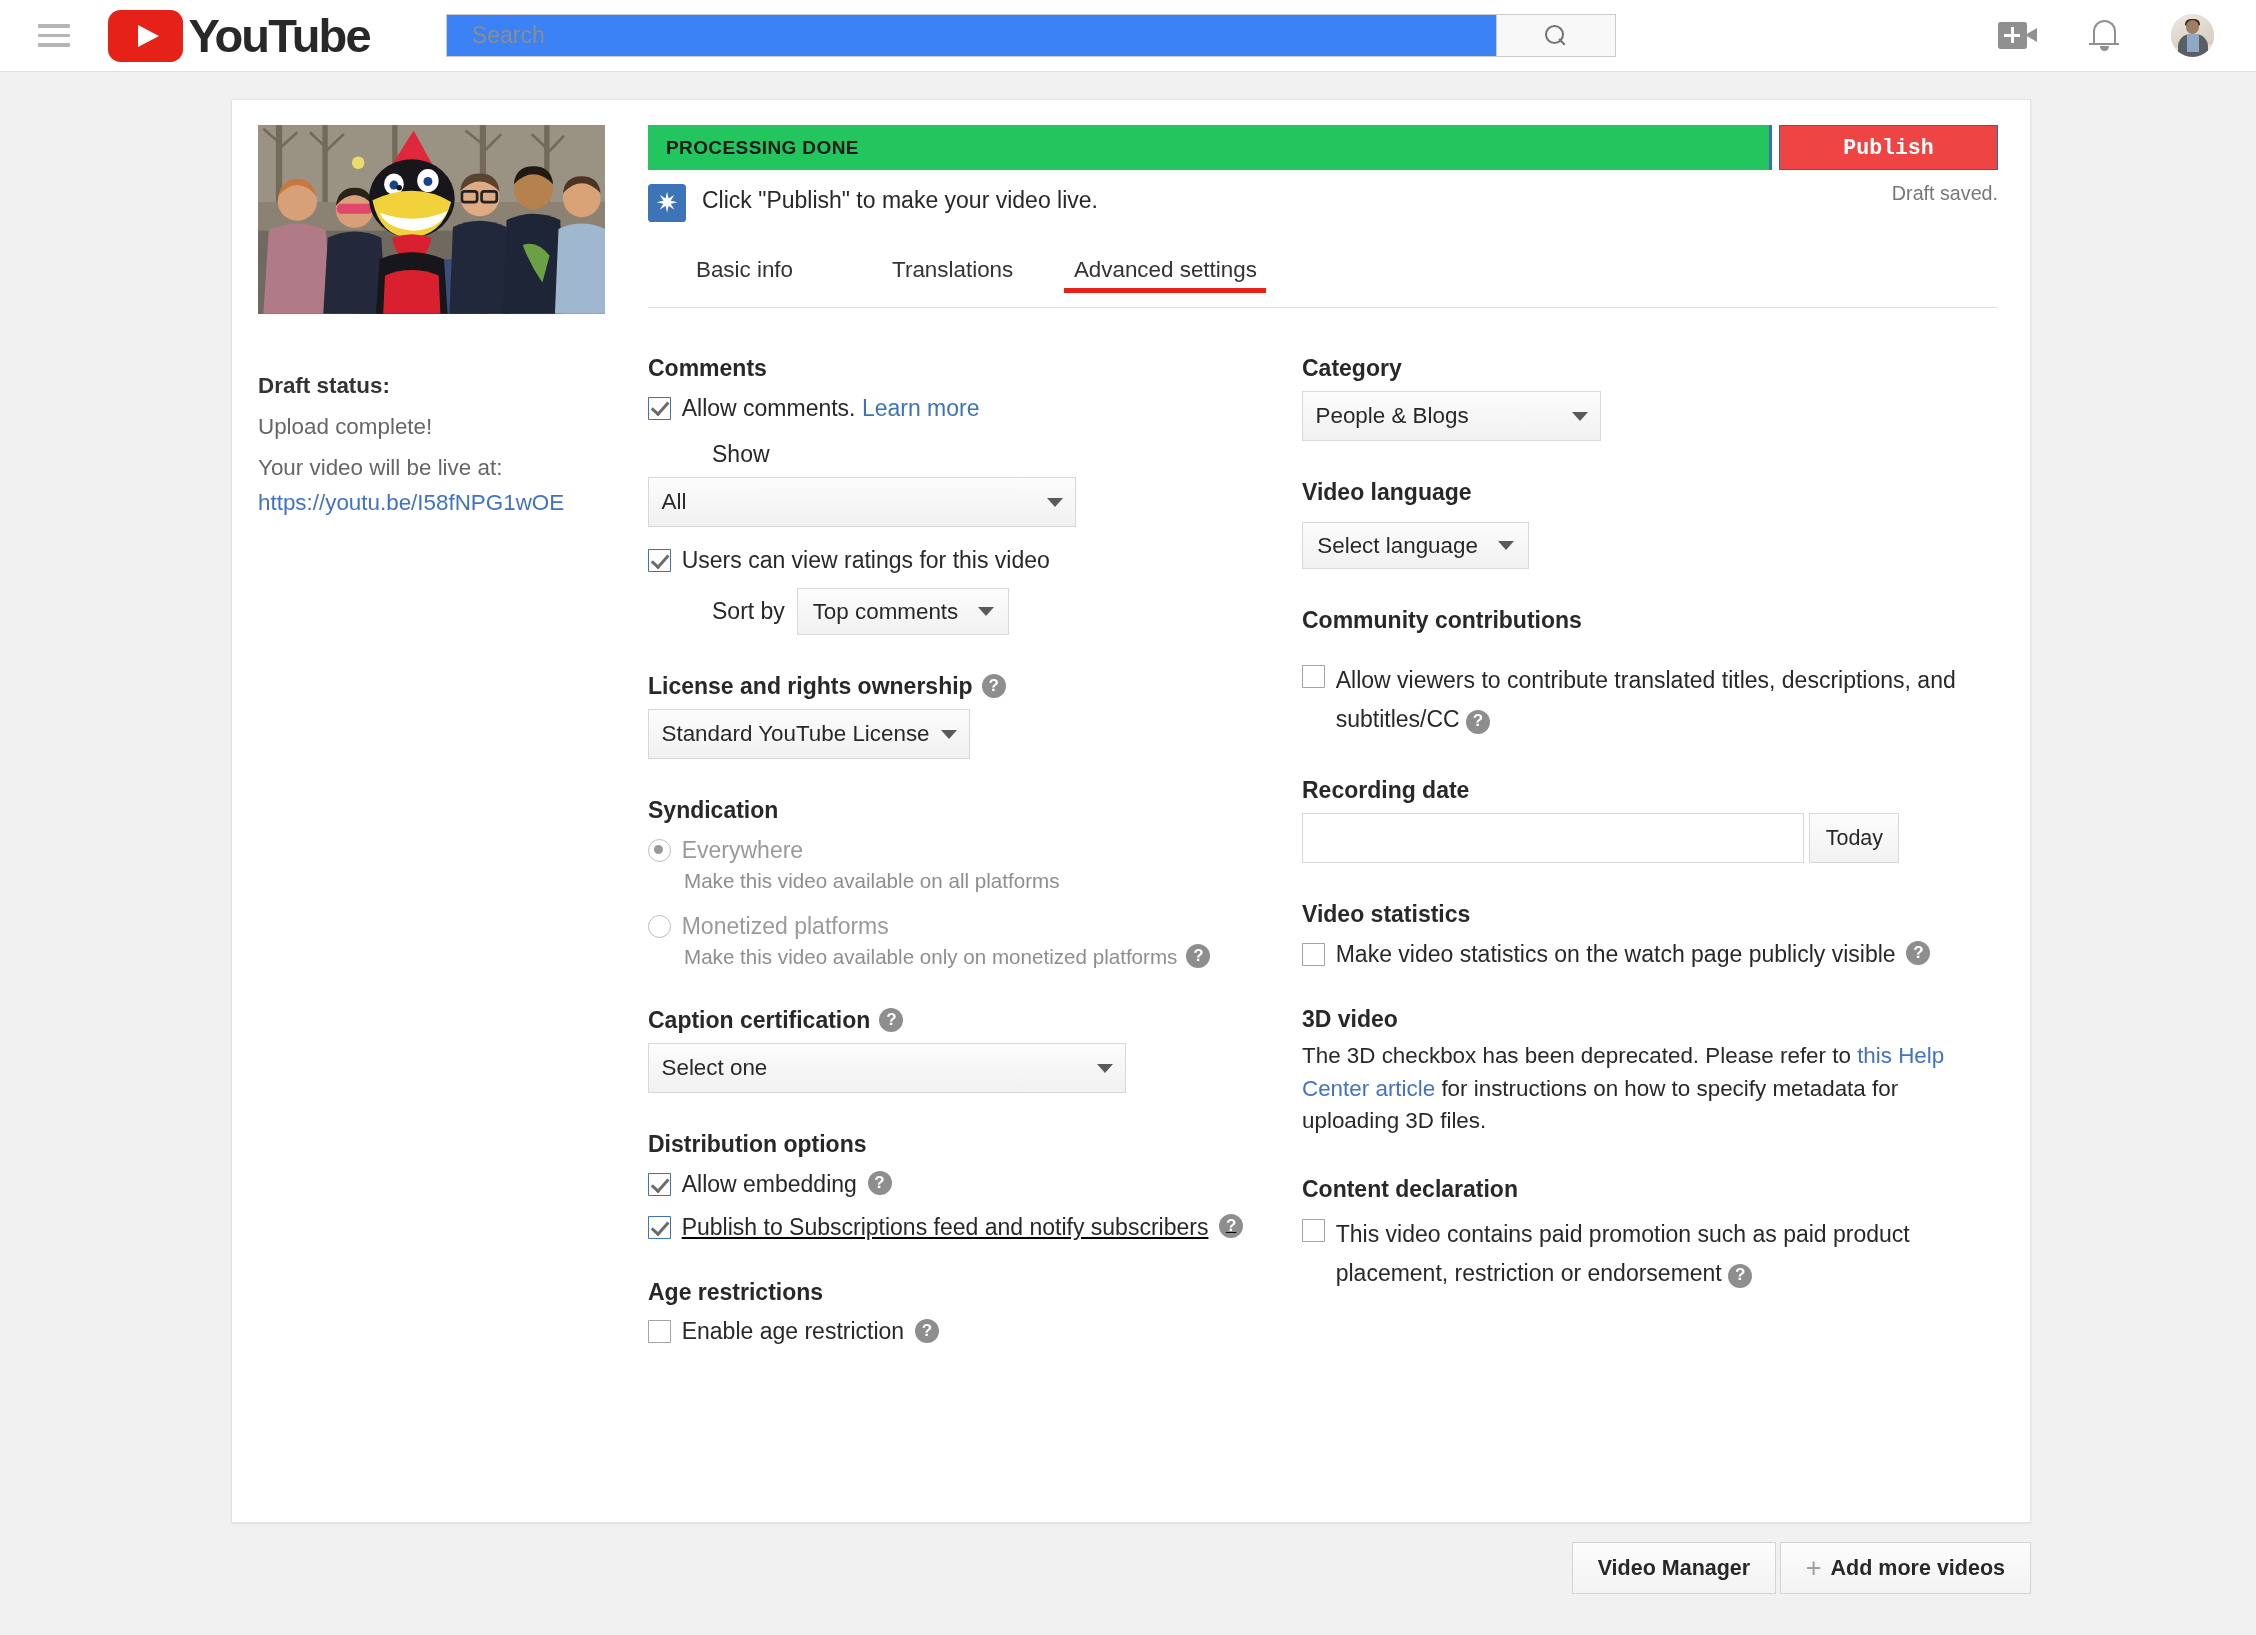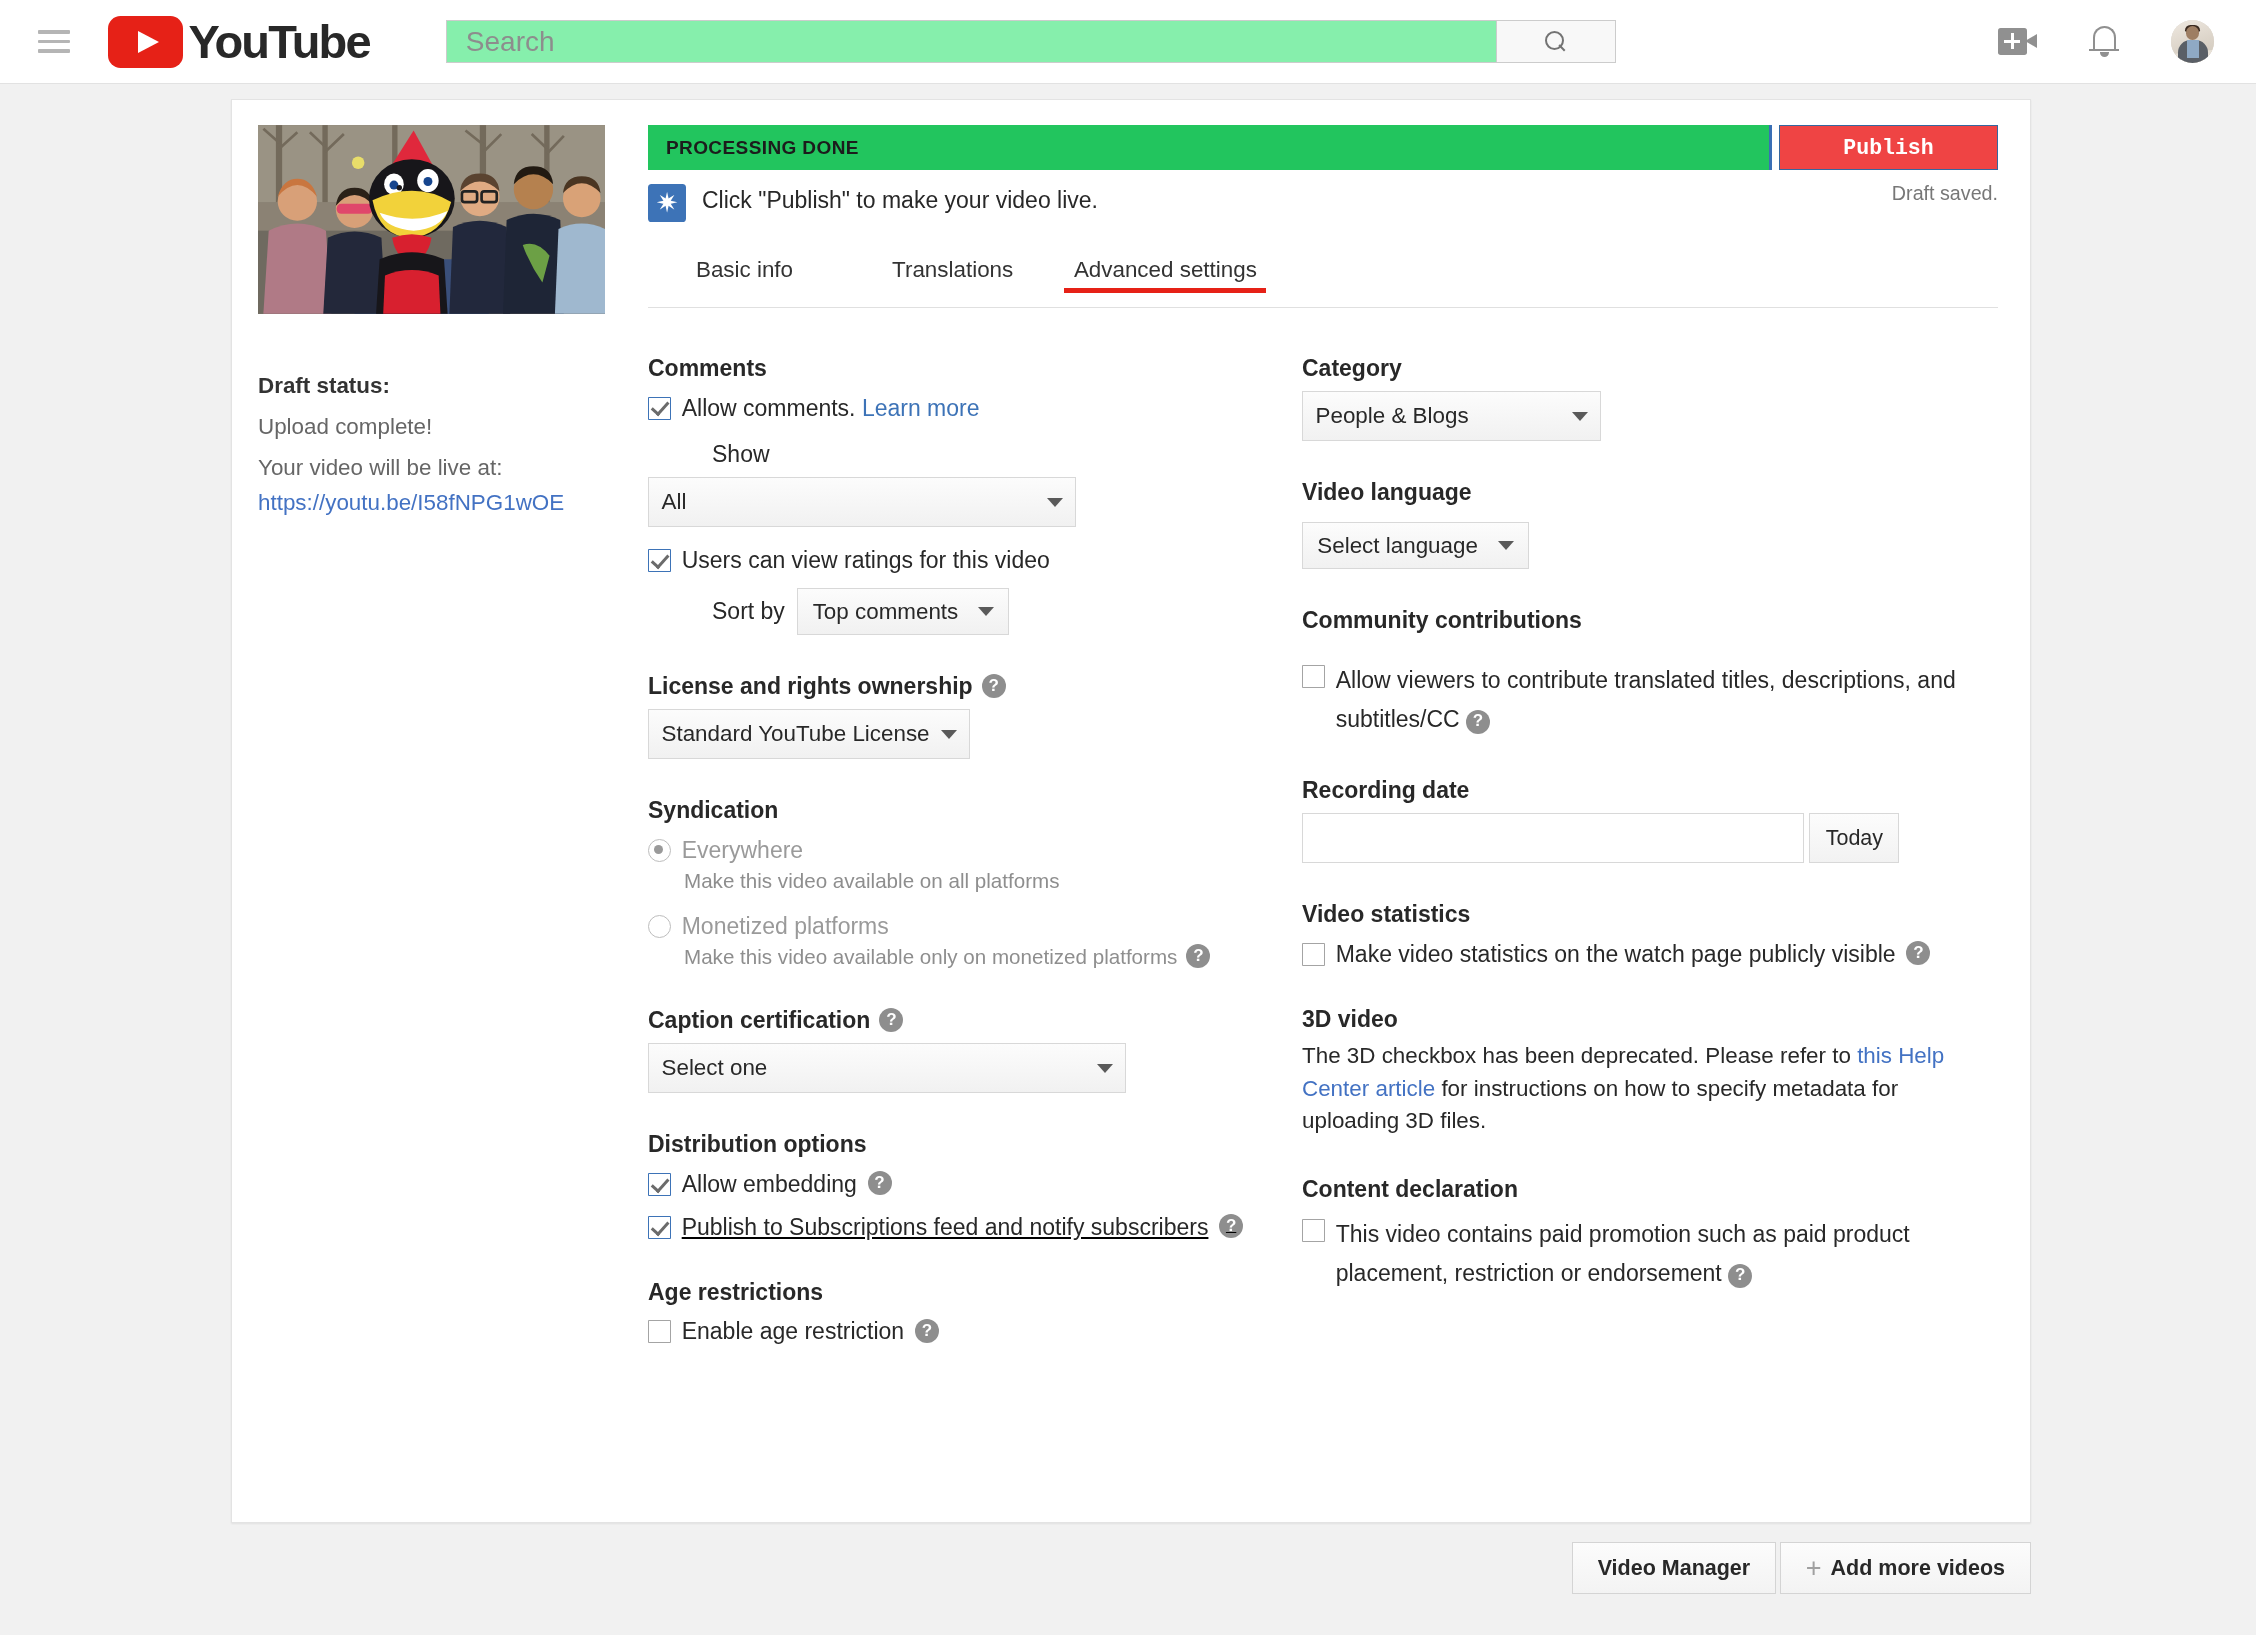--- a/index.html
+++ b/index.html
@@ -7,21 +7,21 @@
     margin: 0; padding: 0;
     width: 2257px; height: 1635px;
     background: #f1f1f1;
     font-family: "Liberation Sans", sans-serif;
     -webkit-font-smoothing: antialiased;
   }
 
   
   .masthead {
     position: absolute; top: 0; left: 0;
-    width: 2257px; height: 84px;
+    width: 2257px; height: 72px;
     background: #ffffff;
     border-bottom: 0.9px solid #e2e2e2;
     display: flex; align-items: center;
   }
   .hamburger {
     width: 32px; height: 23px;
     margin-left: 38px;
     display: flex; flex-direction: column; justify-content: space-between;
     cursor: pointer;
   }
@@ -47,22 +47,22 @@
     font-family: "Liberation Sans", sans-serif;
   }
 
   .search-wrap {
     margin-left: 76px;
     display: flex; align-items: stretch; height: 43px;
   }
   .search-input {
     width: 1050px; height: 43px;
     border: 0.9px solid #cccccc; border-right: none;
-    background: #86efac; padding: 0 19px;
-    font-size: 28px; color: #333;
+    background: #3b82f6; padding: 0 25px;
+    font-size: 23px; color: #333;
     font-family: "Liberation Sans", sans-serif;
     outline: none;
   }
   .search-input::placeholder { color: #8d8d8d; }
   .search-btn {
     width: 120px; height: 43px;
     border: 0.9px solid #cccccc; background: #f8f8f8;
     display:flex; align-items:center; justify-content:center;
     cursor: pointer;
   }

